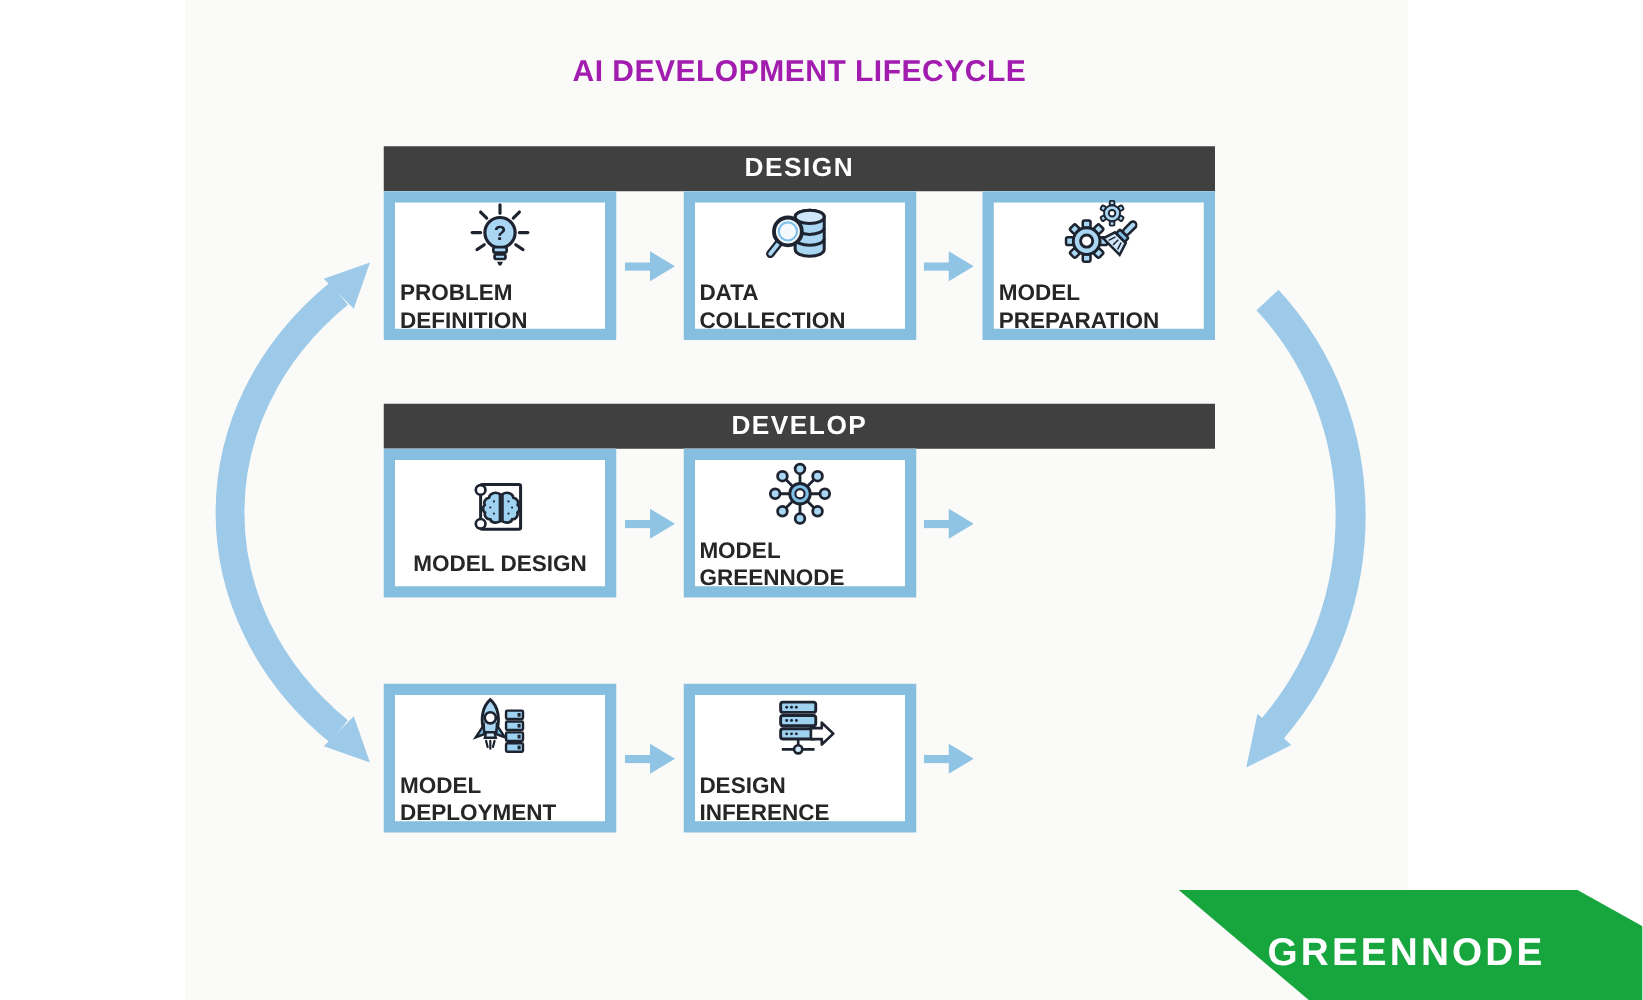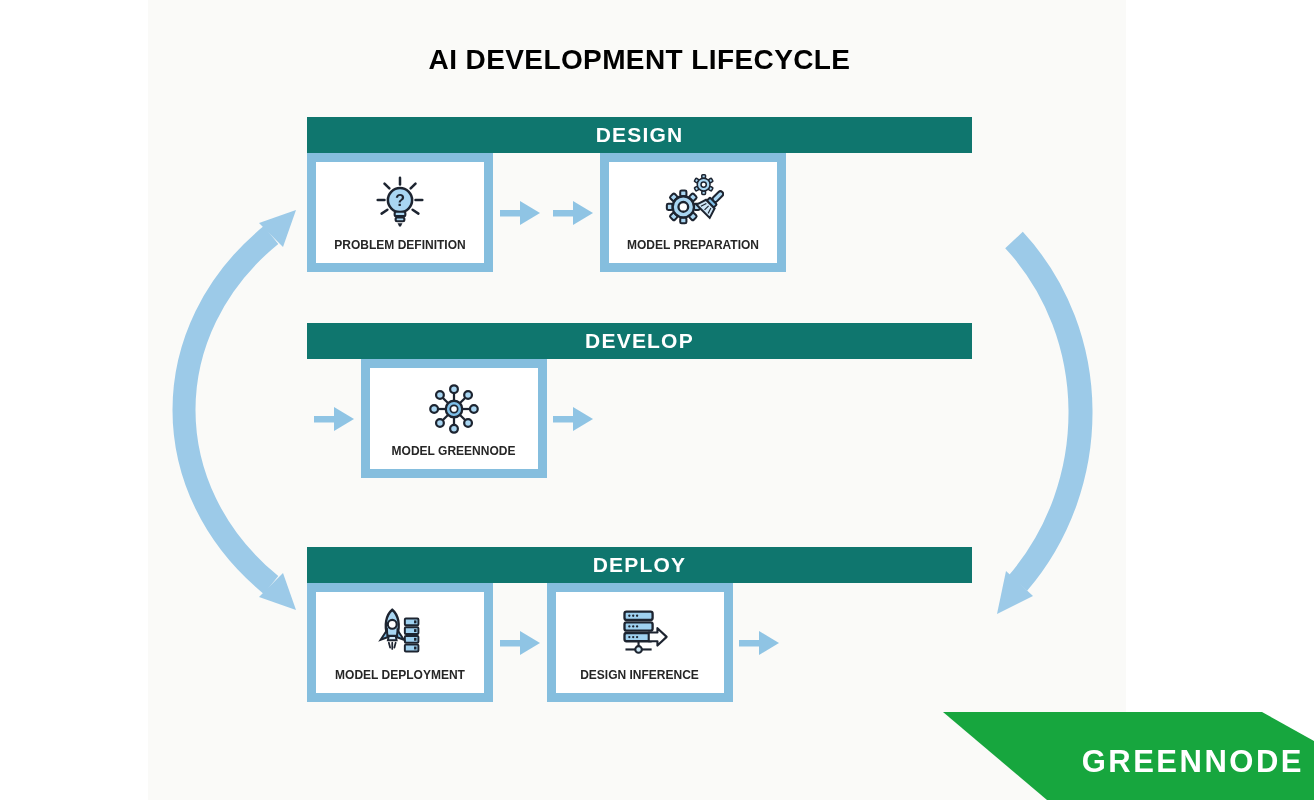--- a/index.html
+++ b/index.html
@@ -3,43 +3,43 @@
 <meta charset="utf-8">
 <style>
   html,body{margin:0;padding:0;}
   body{
     width:1314px;height:800px;position:relative;overflow:hidden;
     background:#ffffff;font-family:"Liberation Sans",sans-serif;
   }
   .canvas{position:absolute;left:148px;top:0;width:978px;height:800px;background:#fafaf8;}
   .title{
     position:absolute;left:307px;top:44px;width:665px;text-align:center;
-    font-size:28px;font-weight:bold;letter-spacing:.4px;color:#000000;
+    font-size:24px;font-weight:bold;letter-spacing:.4px;color:#a21caf;
   }
   .phase{position:absolute;left:307px;width:665px;}
   #phase-0{top:117px;} #phase-1{top:323px;} #phase-2{top:547px;}
   .phase-header{
-    height:36px;background:#0f766e;color:#ffffff;display:flex;align-items:center;justify-content:center;
+    height:36px;background:#404040;color:#ffffff;display:flex;align-items:center;justify-content:center;
     font-size:21px;font-weight:bold;letter-spacing:1.2px;
   }
   .steps{display:flex;height:119px;}
   .step-box{
     width:186px;box-sizing:border-box;border:9px solid #85BEDE;background:#ffffff;
     display:flex;flex-direction:column;align-items:center;justify-content:center;padding:2px 4px;
   }
   .step-icon{width:62px;height:62px;flex:0 0 auto;}
   .step-label{
-    font-size:12px;font-weight:bold;color:#262626;text-align:left;line-height:1.18;margin-top:4px;
+    font-size:18px;font-weight:bold;color:#262626;text-align:left;line-height:1.18;margin-top:4px;
   }
   .arrow-cell{width:53.5px;flex:0 0 auto;display:flex;align-items:center;justify-content:center;}
   .cycle{position:absolute;left:0;top:0;width:1314px;height:800px;pointer-events:none;}
   .banner-svg{position:absolute;left:934px;top:710px;}
   .brand{
     position:absolute;left:1014px;top:742px;width:290px;height:40px;line-height:40px;
-    text-align:right;color:#ffffff;font-size:31px;font-weight:bold;letter-spacing:2.5px;
+    text-align:left;color:#ffffff;font-size:31px;font-weight:bold;letter-spacing:2.5px;
   }
 </style>
 </head>
 <body>
 
 <div class="canvas"></div>
 
 <svg class="cycle" viewBox="0 0 1314 800">
   <g fill="#9CCAE8">
     <path d="M 271 235 C 155 330, 155 490, 271 585" fill="none" stroke="#9CCAE8" stroke-width="23"></path>
@@ -78,20 +78,33 @@
       <div class="step-label">PROBLEM DEFINITION</div>
     </div>
 
     <div class="arrow-cell">
       <svg width="40" height="26" viewBox="0 0 40 26" fill="#8FC4E4">
         <rect x="0" y="10" width="22" height="6.5"></rect>
           <polygon points="20,1 40,13 20,25"></polygon>
       </svg>
     </div>
 
+    <div class="step-box">
+      <svg class="step-icon" viewBox="0 0 64 64">
+        <path d="M28 16 a12 5.5 0 0 1 24 0 v27 a12 5.5 0 0 1 -24 0 z" fill="#A9D6F2" stroke="#1D2430" stroke-width="2.5"></path>
+        <ellipse cx="40" cy="16" rx="12" ry="5.5" fill="#CFE7F8" stroke="#1D2430" stroke-width="2.5"></ellipse>
+        <path d="M28 25 a12 5.5 0 0 0 24 0" fill="none" stroke="#1D2430" stroke-width="2.5"></path>
+        <path d="M28 34 a12 5.5 0 0 0 24 0" fill="none" stroke="#1D2430" stroke-width="2.5"></path>
+        <line x1="15" y1="37" x2="7.5" y2="46.5" stroke="#1D2430" stroke-width="7" stroke-linecap="round"></line>
+        <line x1="15" y1="37" x2="7.5" y2="46.5" stroke="#A9D6F2" stroke-width="3.2" stroke-linecap="round"></line>
+        <circle cx="22" cy="28" r="11.5" fill="#F3F9FD" stroke="#1D2430" stroke-width="3.2"></circle>
+        <circle cx="22" cy="28" r="7.5" fill="none" stroke="#7FBFE8" stroke-width="1.8"></circle>
+      </svg>
+      <div class="step-label">DATA COLLECTION</div>
+    </div>
 
     <div class="arrow-cell">
       <svg width="40" height="26" viewBox="0 0 40 26" fill="#8FC4E4">
         <rect x="0" y="10" width="22" height="6.5"></rect>
           <polygon points="20,1 40,13 20,25"></polygon>
       </svg>
     </div>
 
     <div class="step-box">
       <svg class="step-icon" viewBox="0 0 64 64">
@@ -132,20 +145,38 @@
       </svg>
       <div class="step-label">MODEL PREPARATION</div>
     </div>
   </div>
 </div>
 
 <div class="phase" id="phase-1">
   <div class="phase-header">DEVELOP</div>
   <div class="steps">
 
+    <div class="step-box">
+      <svg class="step-icon" viewBox="0 0 64 64">
+        <rect x="16" y="13" width="33" height="37" rx="1.5" fill="#FFFFFF" stroke="#1D2430" stroke-width="2.5"></rect>
+        <circle cx="16" cy="17.5" r="4" fill="#FFFFFF" stroke="#1D2430" stroke-width="2.2"></circle>
+        <circle cx="16" cy="45.5" r="4" fill="#FFFFFF" stroke="#1D2430" stroke-width="2.2"></circle>
+        <path d="M32 21 c-4 -2.5 -8.5 -0.5 -9 2.8 c-3.2 0.6 -4.6 3.6 -3.6 6.2 c-2 1.6 -1.8 4.8 0.2 6.2 c-0.8 3 1.4 5.6 4.4 5.6 c0.6 2.6 4.4 3.6 8 1.6 z" fill="#9FD1F0" stroke="#1D2430" stroke-width="2.2"></path>
+        <path d="M34 21 c4 -2.5 8.5 -0.5 9 2.8 c3.2 0.6 4.6 3.6 3.6 6.2 c2 1.6 1.8 4.8 -0.2 6.2 c0.8 3 -1.4 5.6 -4.4 5.6 c-0.6 2.6 -4.4 3.6 -8 1.6 z" fill="#9FD1F0" stroke="#1D2430" stroke-width="2.2"></path>
+        <g fill="#1D2430">
+          <circle cx="27" cy="27" r="0.9"></circle>
+            <circle cx="24" cy="32" r="0.9"></circle>
+            <circle cx="27" cy="37" r="0.9"></circle>
+          <circle cx="39" cy="27" r="0.9"></circle>
+            <circle cx="42" cy="32" r="0.9"></circle>
+            <circle cx="39" cy="37" r="0.9"></circle>
+        </g>
+      </svg>
+      <div class="step-label">MODEL DESIGN</div>
+    </div>
 
     <div class="arrow-cell">
       <svg width="40" height="26" viewBox="0 0 40 26" fill="#8FC4E4">
         <rect x="0" y="10" width="22" height="6.5"></rect>
           <polygon points="20,1 40,13 20,25"></polygon>
       </svg>
     </div>
 
     <div class="step-box">
       <svg class="step-icon" viewBox="0 0 64 64">
@@ -177,21 +208,20 @@
       <svg width="40" height="26" viewBox="0 0 40 26" fill="#8FC4E4">
         <rect x="0" y="10" width="22" height="6.5"></rect>
           <polygon points="20,1 40,13 20,25"></polygon>
       </svg>
     </div>
 
   </div>
 </div>
 
 <div class="phase" id="phase-2">
-  <div class="phase-header">DEPLOY</div>
   <div class="steps">
 
     <div class="step-box">
       <svg class="step-icon" viewBox="0 0 64 64">
         <g fill="#9FD1F0" stroke="#1D2430" stroke-width="2">
           <rect x="37" y="17" width="14" height="7" rx="1"></rect>
           <rect x="37" y="26" width="14" height="7" rx="1"></rect>
           <rect x="37" y="35" width="14" height="7" rx="1"></rect>
           <rect x="37" y="44" width="14" height="7" rx="1"></rect>
         </g>

